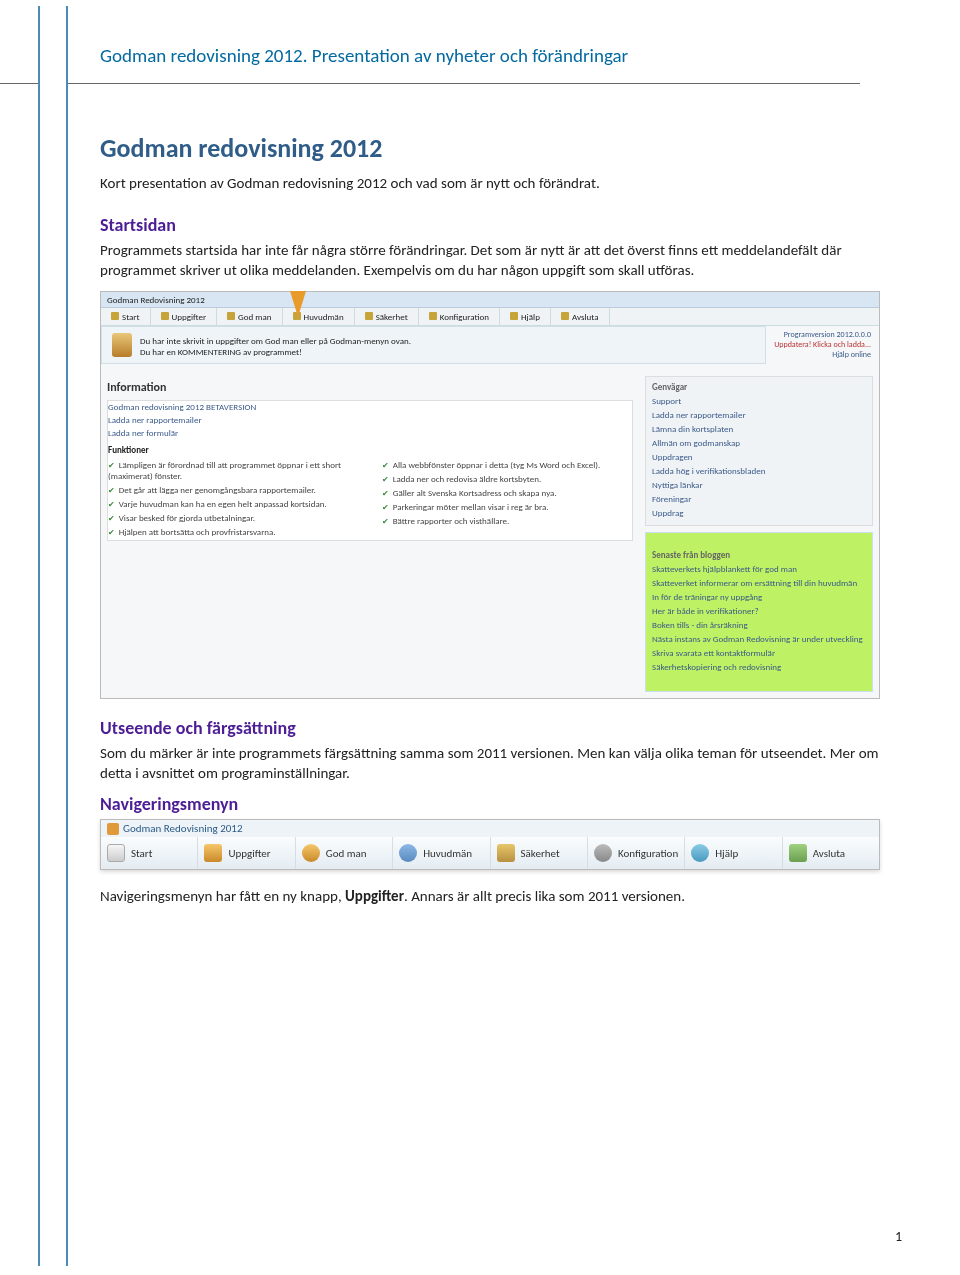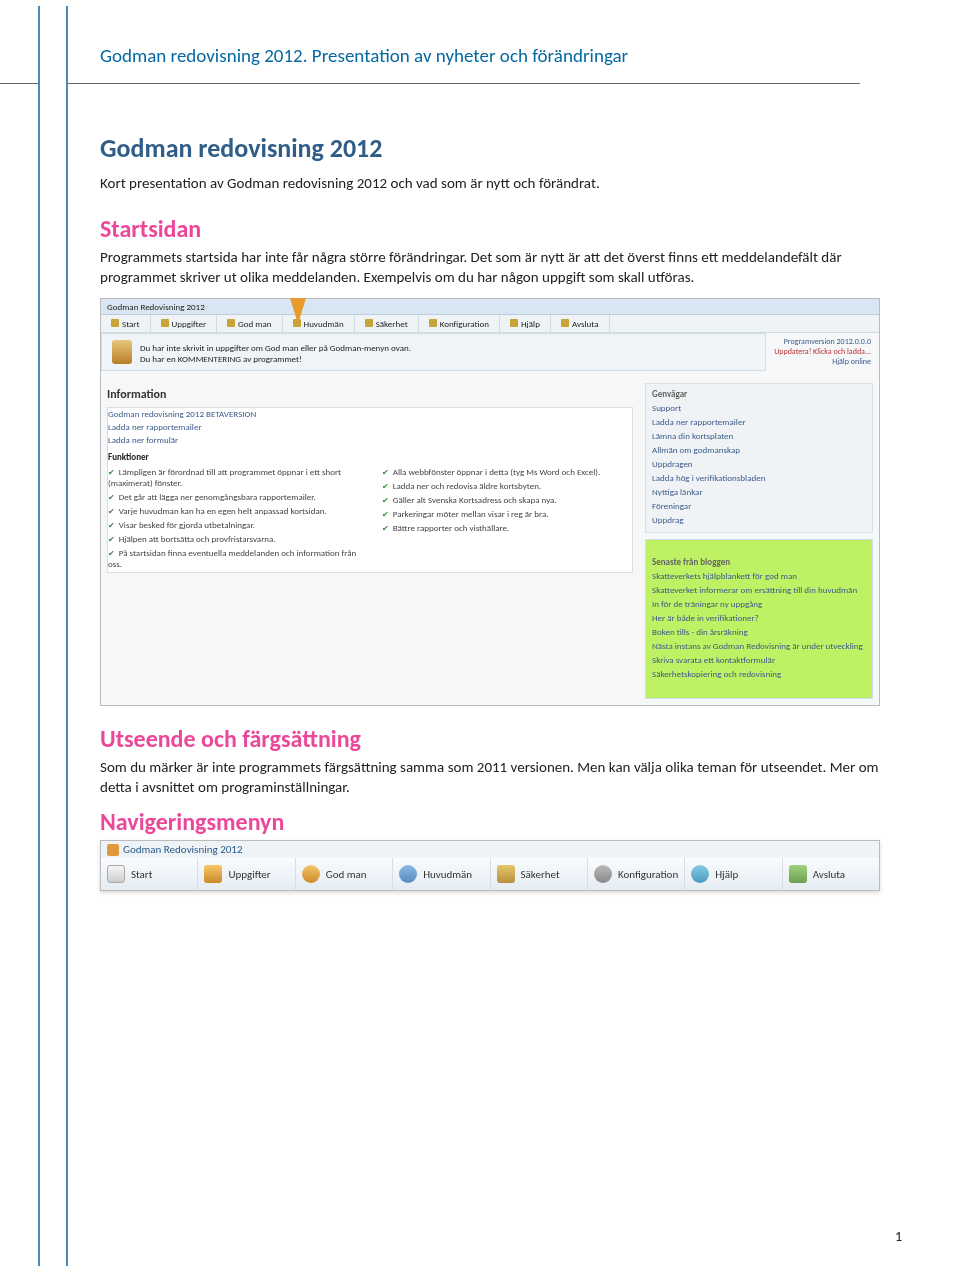--- a/index.html
+++ b/index.html
@@ -45,22 +45,22 @@
     color: #2f5d88;
     font-size: 26px;
     font-weight: 600;
     margin-bottom: 10px;
   }
   .intro {
     font-size: 15px;
     margin-bottom: 22px;
   }
   h2.section {
-    color: #ec4899;
-    font-size: 24px;
+    color: #4c1d95;
+    font-size: 18px;
     font-weight: 600;
     margin-bottom: 4px;
   }
   .para {
     font-size: 15px;
     line-height: 1.35;
     margin-bottom: 10px;
   }
 
   
@@ -264,21 +264,20 @@
               <div>Ladda ner formulär</div>
             </div>
             <div class="funk-h">Funktioner</div>
             <div class="funk-list">
               <div class="funk-col">
                 <div>Lämpligen är förordnad till att programmet öppnar i ett short (maximerat) fönster.</div>
                 <div>Det går att lägga ner genomgångsbara rapportemailer.</div>
                 <div>Varje huvudman kan ha en egen helt anpassad kortsidan.</div>
                 <div>Visar besked för gjorda utbetalningar.</div>
                 <div>Hjälpen att bortsätta och provfristarsvarna.</div>
-                <div>På startsidan finna eventuella meddelanden och information från oss.</div>
               </div>
               <div class="funk-col">
                 <div>Alla webbfönster öppnar i detta (tyg Ms Word och Excel).</div>
                 <div>Ladda ner och redovisa äldre kortsbyten.</div>
                 <div>Gäller alt Svenska Kortsadress och skapa nya.</div>
                 <div>Parkeringar möter mellan visar i reg är bra.</div>
                 <div>Bättre rapporter och visthällare.</div>
               </div>
             </div>
           </div>
@@ -351,16 +350,19 @@
           <span class="nic nic-help"></span>
           <span>Hjälp</span>
         </div>
       <div class="nav-item">
           <span class="nic nic-exit"></span>
           <span>Avsluta</span>
         </div>
     </div>
   </div>
 
+  <p class="para">
+    <span>Navigeringsmenyn har fått en ny knapp, </span><span class="bold">Uppgifter</span><span>. Annars är allt precis lika som 2011 versionen.</span>
+  </p>
 
 </div>
 
 <div class="page-num">1</div>
 
 </body></html>

